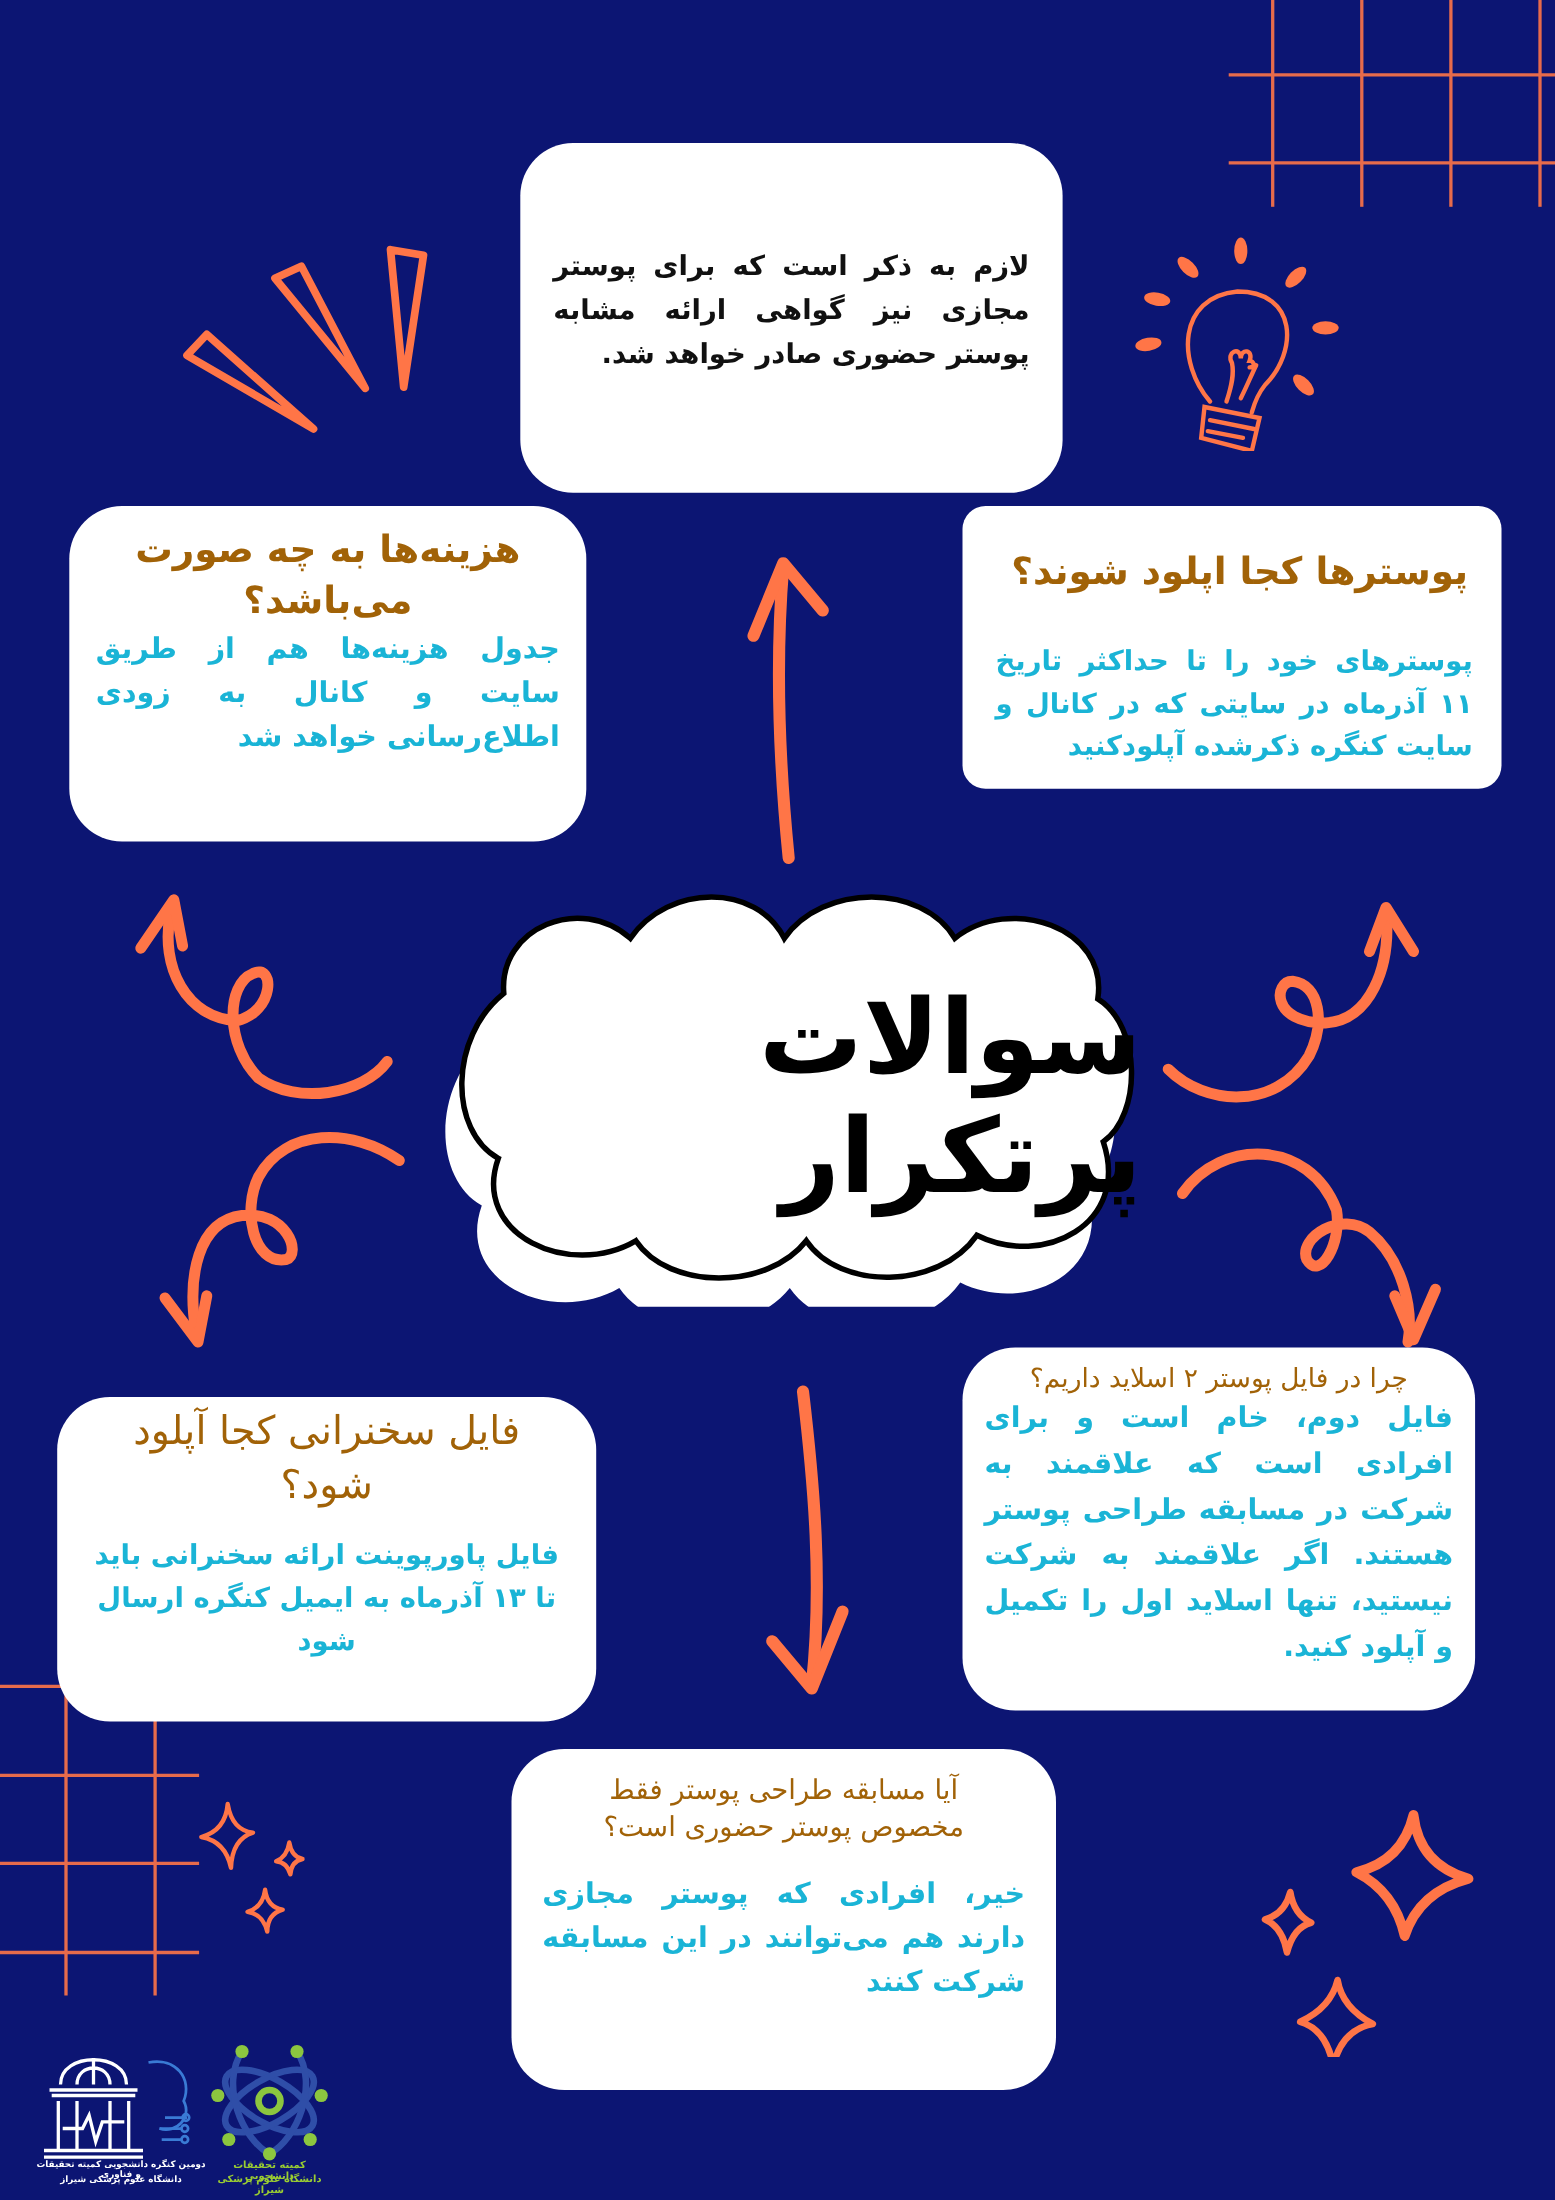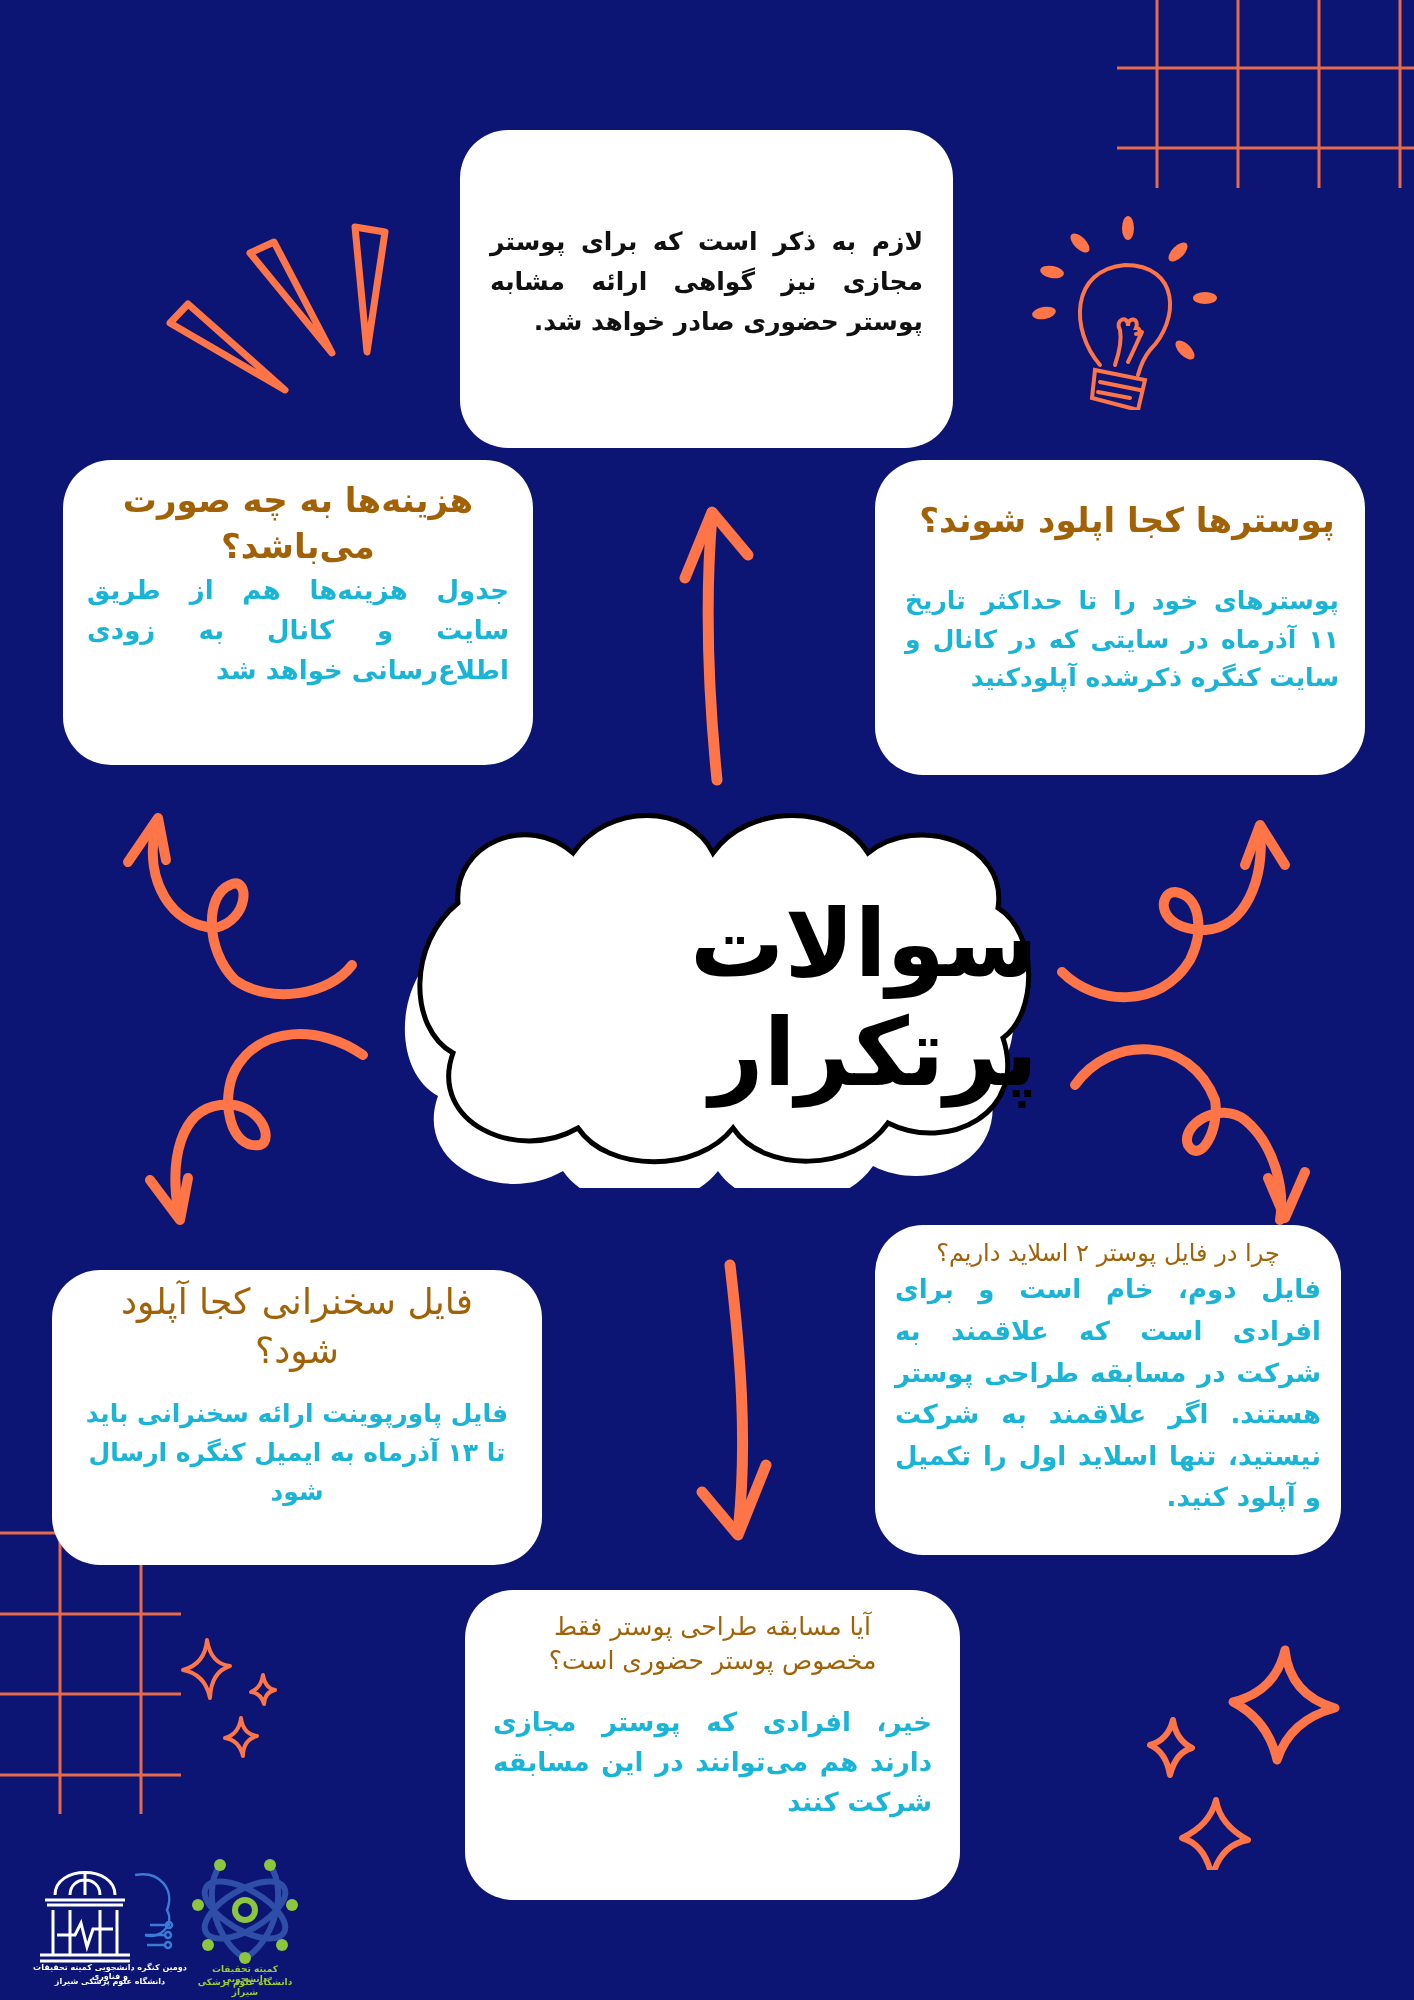--- a/index.html
+++ b/index.html
@@ -123,30 +123,30 @@
 
 <svg class="deco" style="left:1040px;top:800px;" width="280" height="440" viewBox="0 0 280 440">
   <g stroke="#ff7547" stroke-width="10" fill="none" stroke-linecap="round" stroke-linejoin="round">
     <path d="M22,172 C55,205 120,210 150,160 C165,130 160,95 135,92 C118,92 115,130 165,130 C205,128 225,80 220,28"></path>
     <path d="M205,65 L220,25 L245,65"></path>
     <path d="M35,285 C70,235 150,235 175,300 C180,330 160,365 148,345 C140,325 180,300 205,320 C235,345 245,390 240,420"></path>
     <path d="M228,378 L245,418 L265,372"></path>
   </g>
 </svg>
 
-<div class="card" style="left:460px;top:130px;width:493px;height:318px;padding:92px 30px 0 30px;">
+<div class="card" style="left:473px;top:130px;width:493px;height:318px;padding:92px 30px 0 30px;">
   <div class="note" style="font-size:25px;">لازم به ذکر است که برای پوستر مجازی نیز گواهی ارائه مشابه پوستر حضوری صادر خواهد شد.</div>
 </div>
 
 <div class="card" style="left:63px;top:460px;width:470px;height:305px;padding:18px 24px 0 24px;">
   <div class="q" style="font-size:34px;padding:0 20px;">هزینه‌ها به چه صورت می‌باشد؟</div>
   <div class="a" style="font-size:26px;margin-top:0;">جدول هزینه‌ها هم از طریق سایت و کانال به زودی اطلاع‌رسانی خواهد شد</div>
 </div>
 
-<div class="card" style="left:875px;top:460px;width:490px;height:315px;padding:38px 16px 0 30px;">
+<div class="card" style="left:875px;top:460px;width:490px;height:257px;padding:38px 16px 0 30px;border-radius:21px;">
   <div class="q" style="font-size:34px;white-space:nowrap;">پوسترها کجا اپلود شوند؟</div>
   <div class="a" style="font-size:25px;margin-top:38px;padding-right:10px;">پوسترهای خود را تا حداکثر تاریخ ۱۱ آذرماه در سایتی که در کانال و سایت کنگره ذکرشده آپلودکنید</div>
 </div>
 
 <div class="title-wrap">
   <svg width="650" height="380" viewBox="0 0 650 380" style="position:absolute;left:0;top:0;">
     <path fill="#ffffff" d="M60,110 C55,50 130,20 175,60 C210,10 290,10 315,60 C350,10 440,10 470,60 C520,20 610,50 600,115 C640,140 640,220 605,245 C630,320 550,360 490,330 C455,380 365,380 335,335 C300,380 210,380 180,335 C120,370 30,330 55,260 C10,235 10,150 60,110 Z" transform="translate(-5,28)"></path>
     <path fill="#ffffff" stroke="#000" stroke-width="5" d="M60,110 C55,50 130,20 175,60 C210,10 290,10 315,60 C350,10 440,10 470,60 C520,20 610,50 600,115 C640,140 640,220 605,245 C630,320 550,360 490,330 C455,380 365,380 335,335 C300,380 210,380 180,335 C120,370 30,330 55,260 C10,235 10,150 60,110 Z" transform="translate(10,-15)"></path>
   </svg>
   <div class="title-text">سوالات پرتکرار</div>

